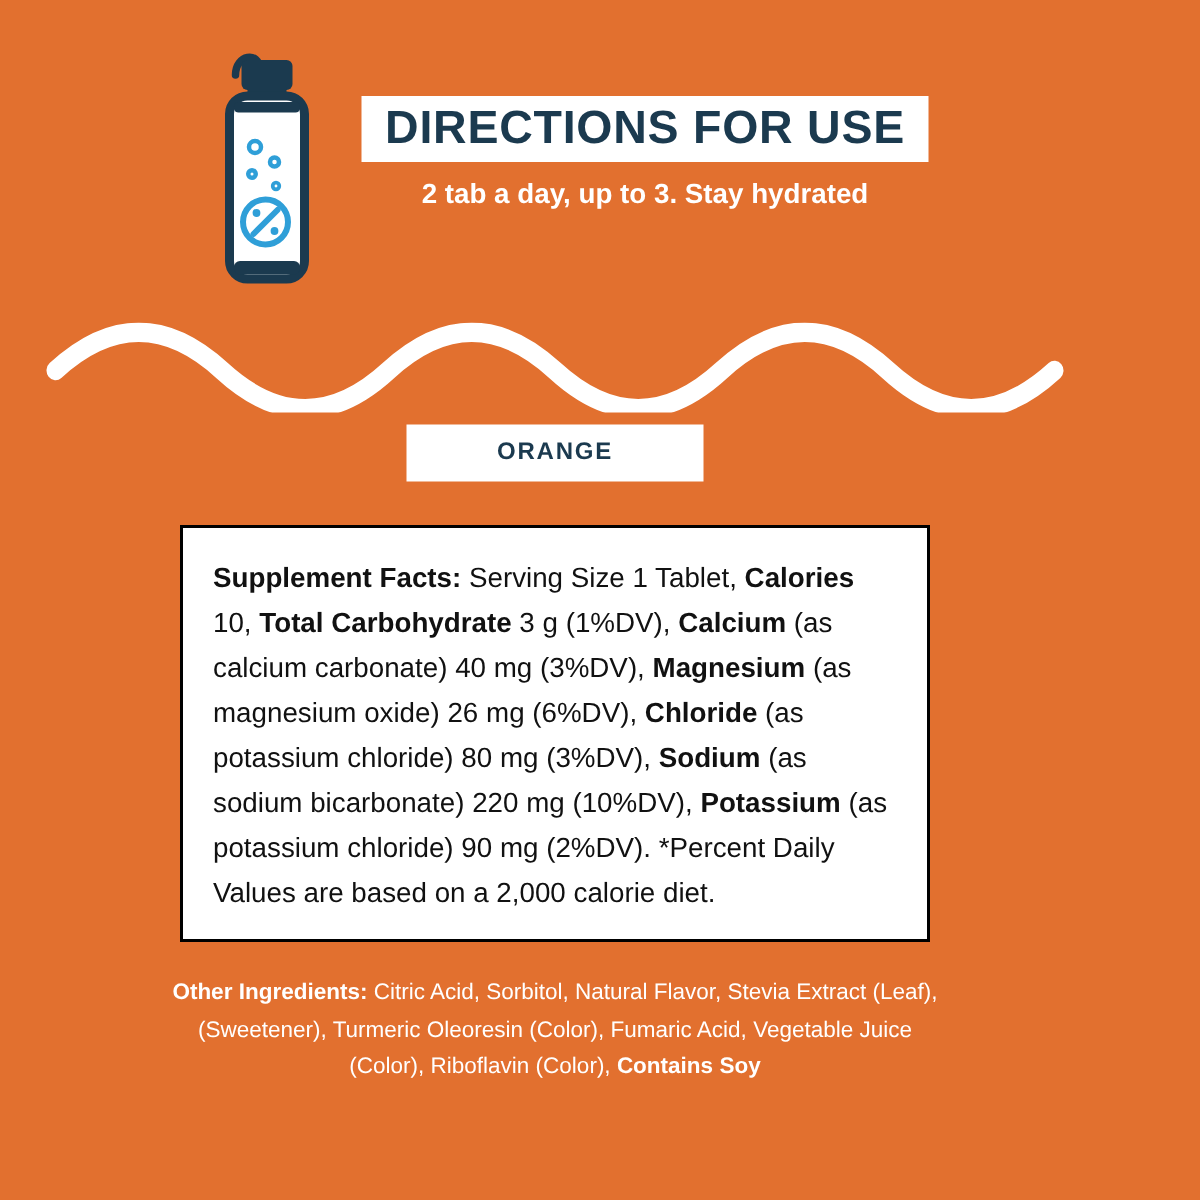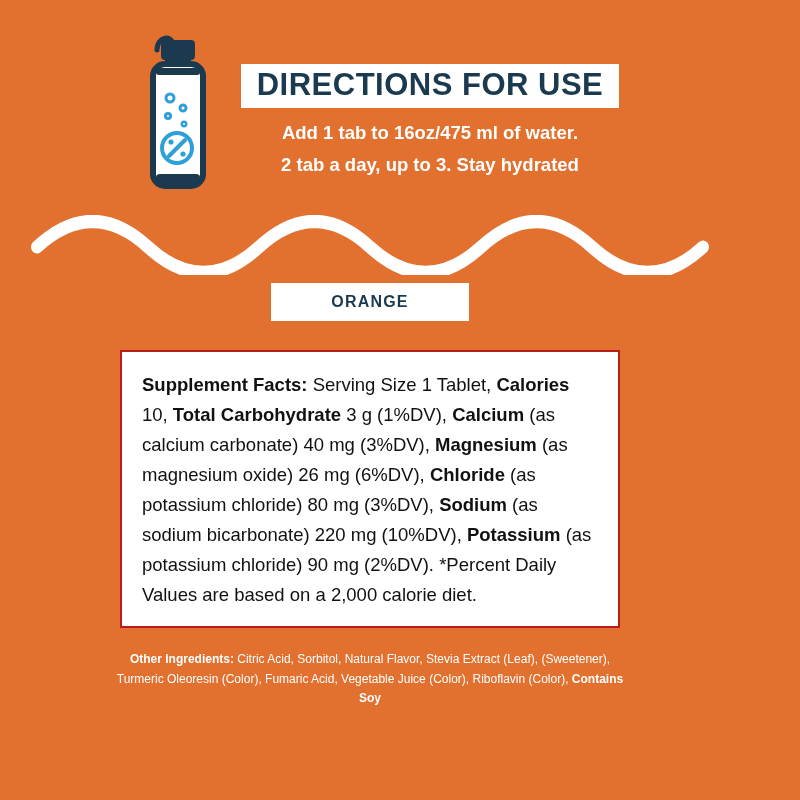--- a/index.html
+++ b/index.html
@@ -85,41 +85,41 @@
     letter-spacing: 1.2px;
     padding: 11px 60px;
     line-height: 1;
   }
 
   
   .facts-box {
     margin: 29px auto 0 auto;
     width: 500px;
     background: #ffffff;
-    border: 2px solid #b91c1c;
+    border: 2px solid #000000;
     box-sizing: border-box;
     padding: 18px 20px 16px 20px;
   }
   .facts-text {
     color: #111111;
     font-size: 18.5px;
     line-height: 1.62;
     text-align: left;
   }
   .facts-text b {
     font-weight: bold;
   }
 
   
   .other-ing {
     margin: 22px auto 0 auto;
     width: 530px;
     text-align: center;
     color: #ffffff;
-    font-size: 12px;
+    font-size: 15px;
     line-height: 1.65;
   }
   .other-ing b {
     font-weight: bold;
   }
 </style>
 </head>
 <body>
 
 <div class="page">
@@ -148,21 +148,20 @@
 
         <circle cx="56" cy="120" r="15" fill="none" stroke="#2f9fd8" stroke-width="4"></circle>
         <path d="M48 128 L64 112" stroke="#2f9fd8" stroke-width="4" stroke-linecap="round"></path>
         <circle cx="50" cy="114" r="2.6" fill="#2f9fd8"></circle>
         <circle cx="62" cy="126" r="2.6" fill="#2f9fd8"></circle>
       </svg>
     </div>
 
     <div class="directions-text">
       <div class="directions-title">DIRECTIONS FOR USE</div>
-      <div class="directions-line">Add 1 tab to 16oz/475 ml of water.</div>
       <div class="directions-line second">2 tab a day, up to 3. Stay hydrated</div>
     </div>
   </div>
 
   <svg class="wave" viewBox="0 0 800 60" preserveAspectRatio="none" xmlns="http://www.w3.org/2000/svg">
     <path d="M40 32 C 80 -2, 120 -2, 160 32 S 240 66, 280 32 S 360 -2, 400 32 S 480 66, 520 32 S 600 -2, 640 32 S 720 66, 760 32" fill="none" stroke="#ffffff" stroke-width="13" stroke-linecap="round"></path>
   </svg>
 
   <div class="flavor-wrap">
     <div class="flavor">ORANGE</div>

